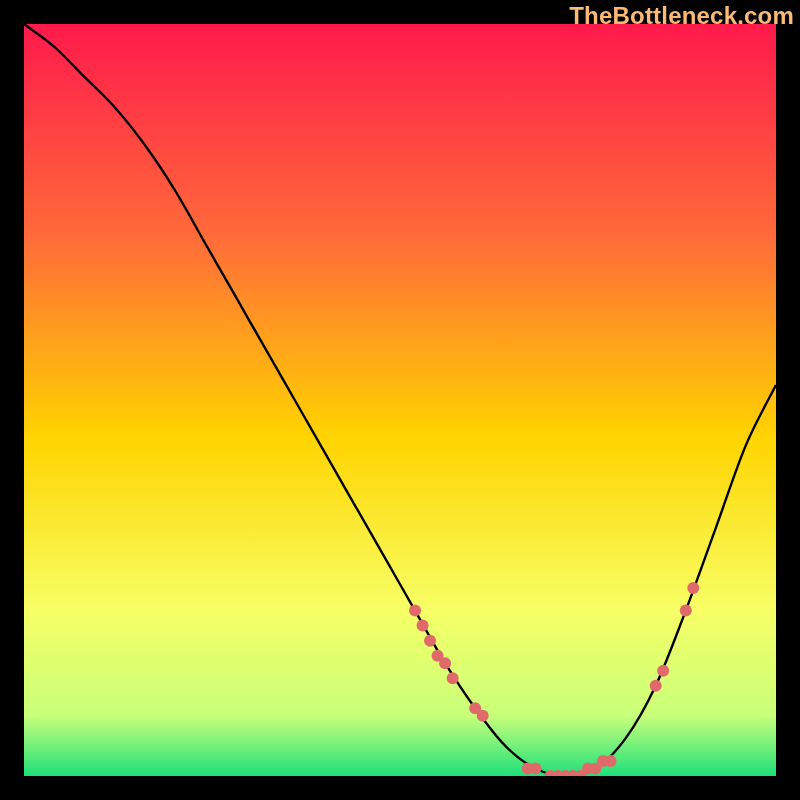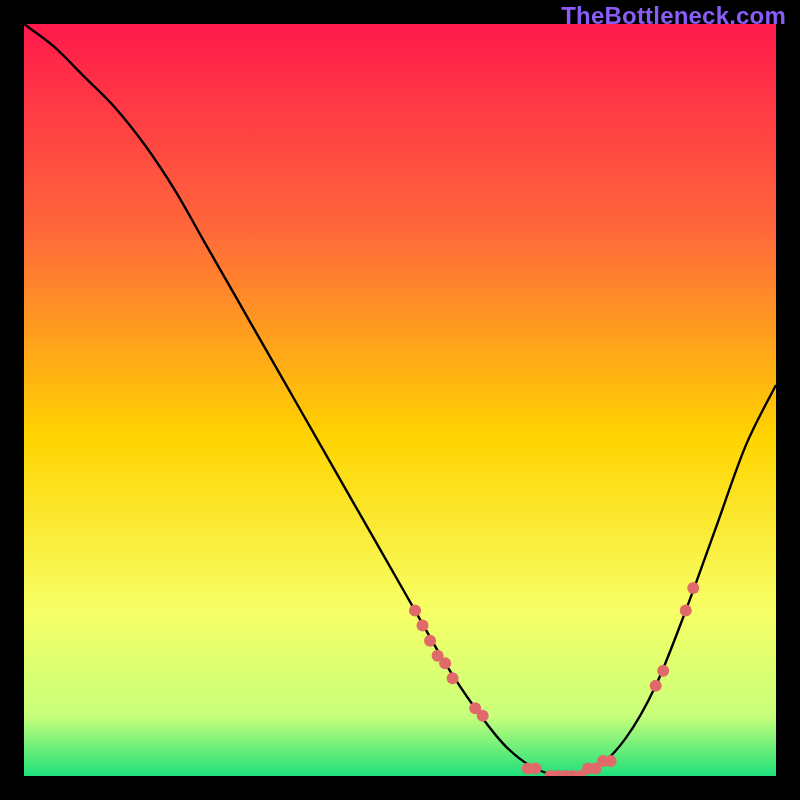--- a/index.html
+++ b/index.html
@@ -21,25 +21,25 @@
   .plot-area {
     position: absolute;
     left: 0;
     top: 0;
     width: 752px;
     height: 752px;
   }
   .watermark {
     position: absolute;
     top: 2px;
-    right: 14px;
+    right: 6px;
     font-family: Arial, Helvetica, sans-serif;
     font-size: 24px;
     font-weight: 600;
-    color: #8b5cf6;
+    color: #fdba74;
     letter-spacing: 0.2px;
   }
 </style>
 </head>
 <body>
 
 <div class="frame">
   <svg class="plot-area" viewBox="0 0 752 752" preserveAspectRatio="none">
     <defs>
       <linearGradient id="bg-grad" x1="0" y1="0" x2="0" y2="1">

